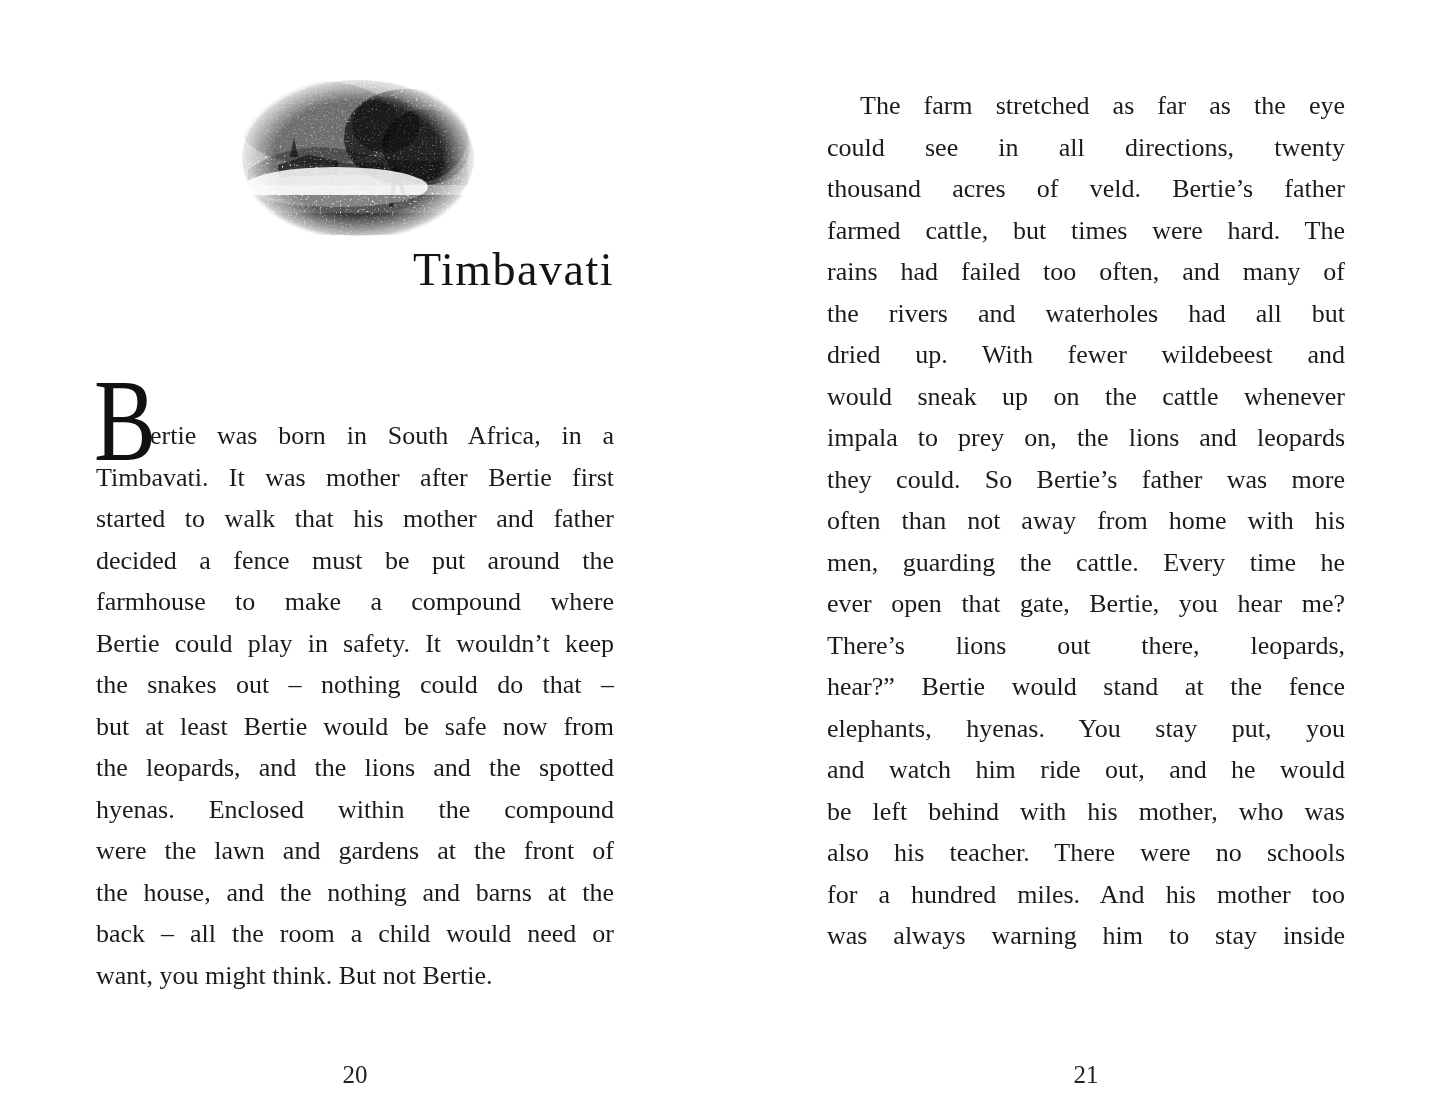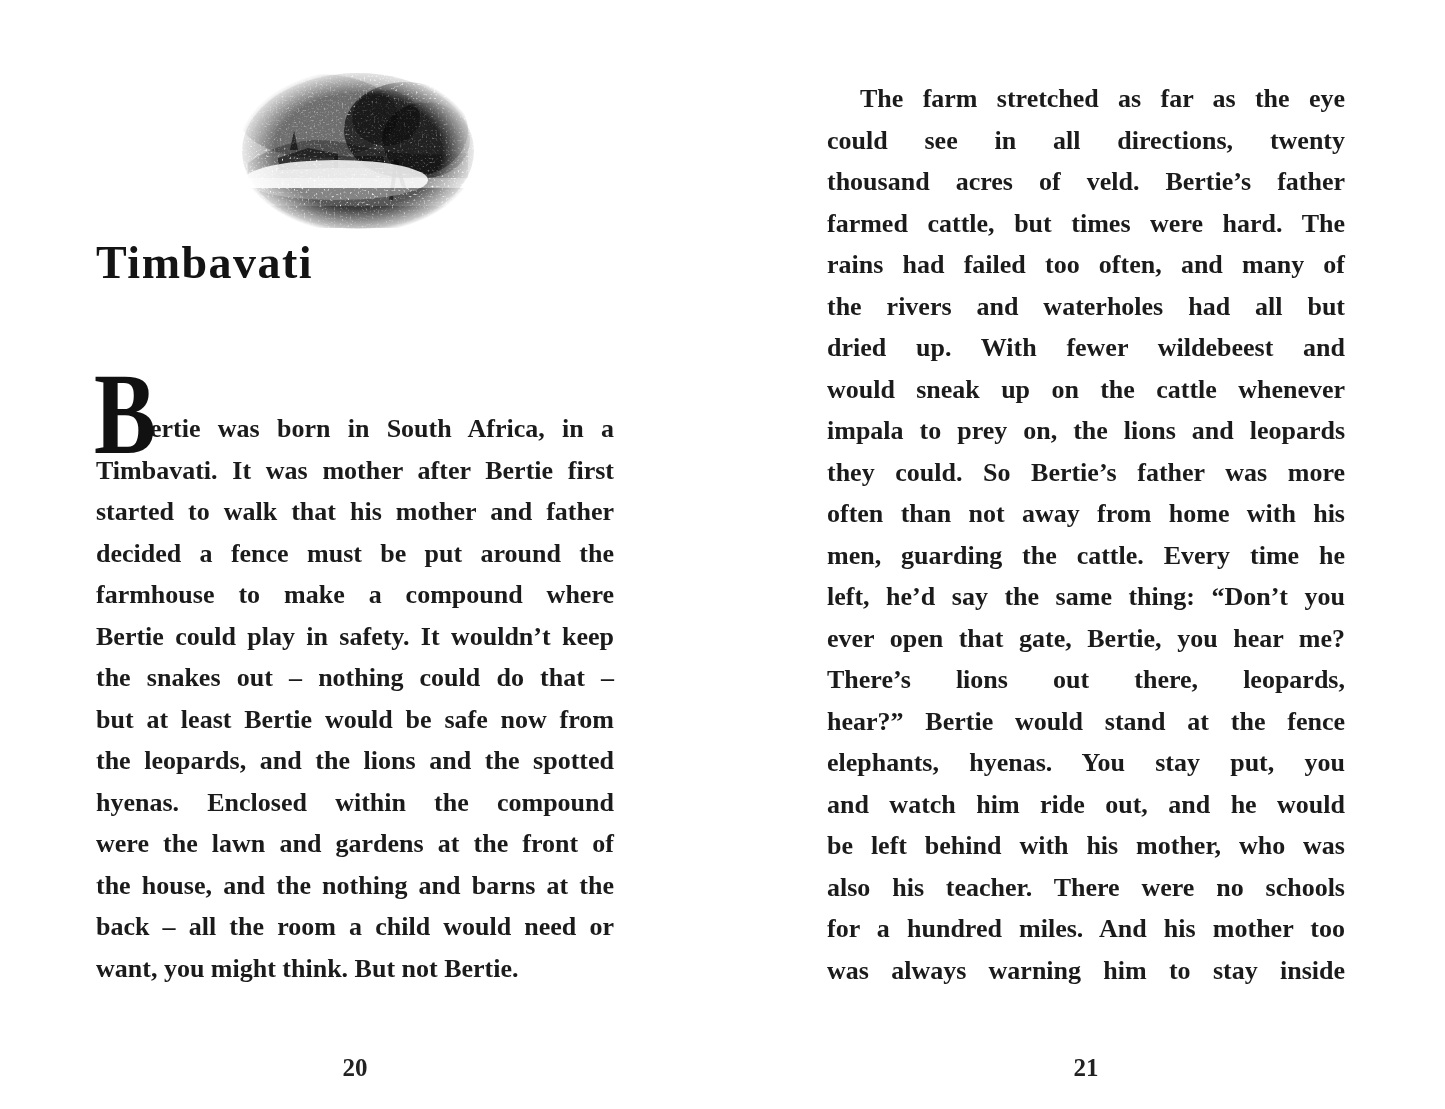--- a/index.html
+++ b/index.html
@@ -4,29 +4,29 @@
 <style>
   html,body{margin:0;padding:0;background:#e9e9e9;}
   .book-spread{
     position:relative;
     width:1445px;height:1109px;
     background:#ffffff;
     color:#1b1b1b;
     font-family:"Liberation Serif","DejaVu Serif",serif;
     overflow:hidden;
   }
-  .page{position:absolute;top:4px;height:935px;font-weight:bold;}
+  .page{position:absolute;top:11px;height:935px;}
   .page-left{left:96px;width:518px;}
   .page-right{left:827px;width:518px;}
 
   .illustration-wrap{position:absolute;left:142px;top:64px;width:240px;height:166px;}
 
   .chapter-title{
     position:absolute;left:0;top:228px;width:100%;
-    text-align:left;font-size:46px;line-height:62px;
+    text-align:right;font-size:46px;line-height:62px;
     letter-spacing:1.5px;color:#141414;
   }
 
   .para{position:absolute;left:0;width:100%;}
   .para-left{top:361px;}
   .para-right{top:74px;}
 
   .bline{
     font-size:26px;line-height:41.5px;height:41.5px;
     text-align:justify;text-align-last:justify;text-justify:inter-word;
@@ -138,21 +138,20 @@
       <div class="bline">thousand acres of veld. Bertie’s father</div>
       <div class="bline">farmed cattle, but times were hard. The</div>
       <div class="bline">rains had failed too often, and many of</div>
       <div class="bline">the rivers and waterholes had all but</div>
       <div class="bline">dried up. With fewer wildebeest and</div>
       <div class="bline">would sneak up on the cattle whenever</div>
       <div class="bline">impala to prey on, the lions and leopards</div>
       <div class="bline">they could. So Bertie’s father was more</div>
       <div class="bline">often than not away from home with his</div>
       <div class="bline">men, guarding the cattle. Every time he</div>
-      <div class="bline">left, he’d say the same thing: “Don’t you</div>
       <div class="bline">ever open that gate, Bertie, you hear me?</div>
       <div class="bline">There’s lions out there, leopards,</div>
       <div class="bline">hear?” Bertie would stand at the fence</div>
       <div class="bline">elephants, hyenas. You stay put, you</div>
       <div class="bline">and watch him ride out, and he would</div>
       <div class="bline">be left behind with his mother, who was</div>
       <div class="bline">also his teacher. There were no schools</div>
       <div class="bline">for a hundred miles. And his mother too</div>
       <div class="bline">was always warning him to stay inside</div>
     </div>

